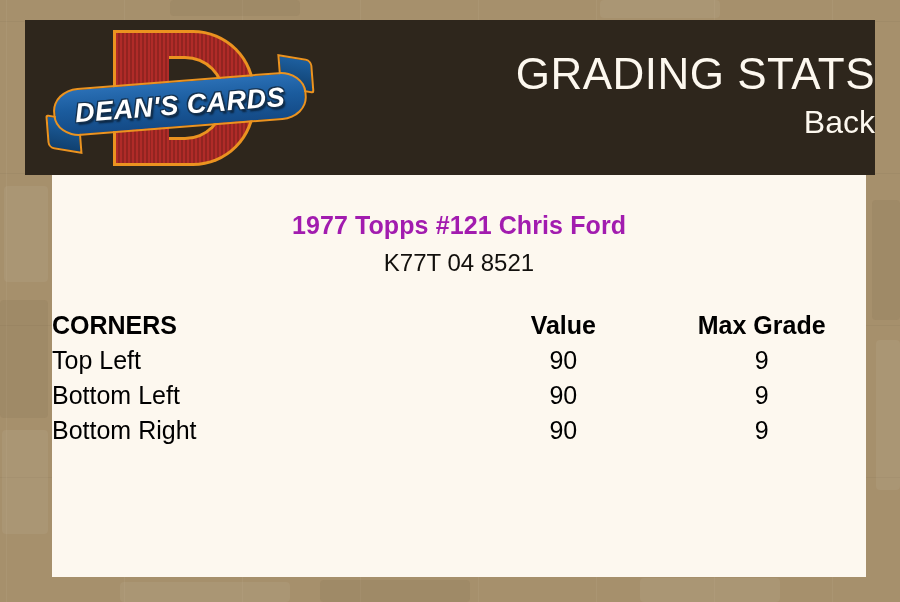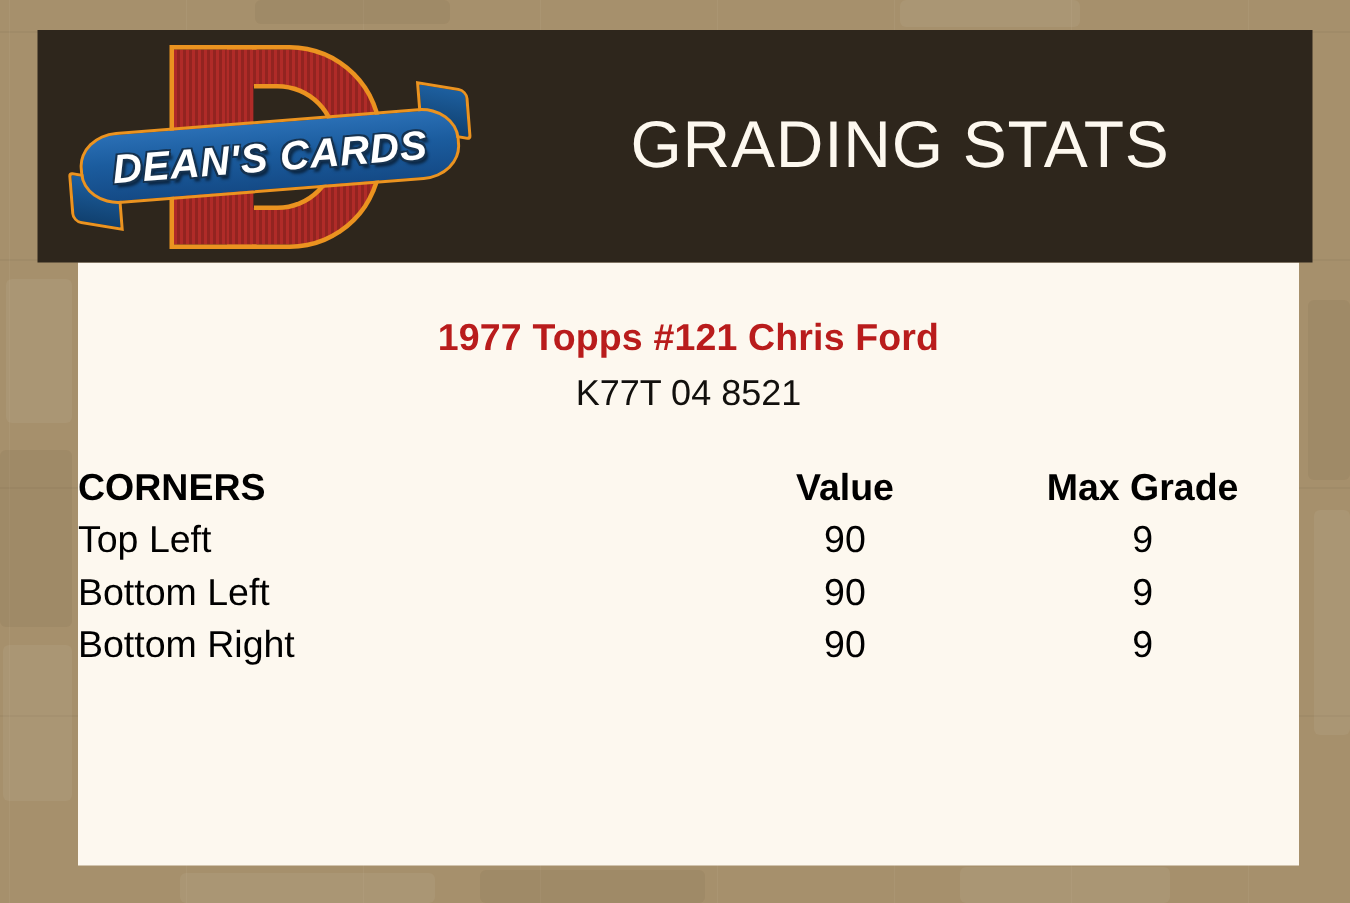--- a/index.html
+++ b/index.html
@@ -173,21 +173,21 @@
 
   
   #header-titles {
     position: absolute;
     left: 300px;
     top: 0;
     width: 550px;
     height: 155px;
     display: flex;
     flex-direction: column;
-    align-items: center;
+    align-items: flex-end;
     justify-content: center;
   }
   #grading-title {
     font-size: 44px;
     color: #fdf8ef;
     letter-spacing: 0.5px;
     line-height: 1.06;
     white-space: nowrap;
   }
   #grading-subtitle {
@@ -205,21 +205,21 @@
     width: 814px;
     height: 402px;
     background: #fdf8ef;
     z-index: 2;
   }
 
   #card-title {
     text-align: center;
     font-size: 25px;
     font-weight: bold;
-    color: #b91c1c;
+    color: #a21caf;
     margin-top: 36px;
     letter-spacing: 0.1px;
   }
   #card-code {
     text-align: center;
     font-size: 24px;
     color: #12100d;
     margin-top: 9px;
   }
 
@@ -281,20 +281,21 @@
       <div class="ribbon">
         <div class="ribbon-tail left"></div>
         <div class="ribbon-tail right"></div>
         <div class="ribbon-body"></div>
         <div class="ribbon-text">DEAN'S CARDS</div>
       </div>
     </div>
 
     <div id="header-titles">
       <div id="grading-title">GRADING STATS</div>
+      <div id="grading-subtitle">Back</div>
     </div>
   </div>
 
   <div id="content-panel">
 
     <div id="card-title">1977 Topps #121 Chris Ford</div>
 
     <div id="card-code">K77T 04 8521</div>
 
     <table id="stats-table">

